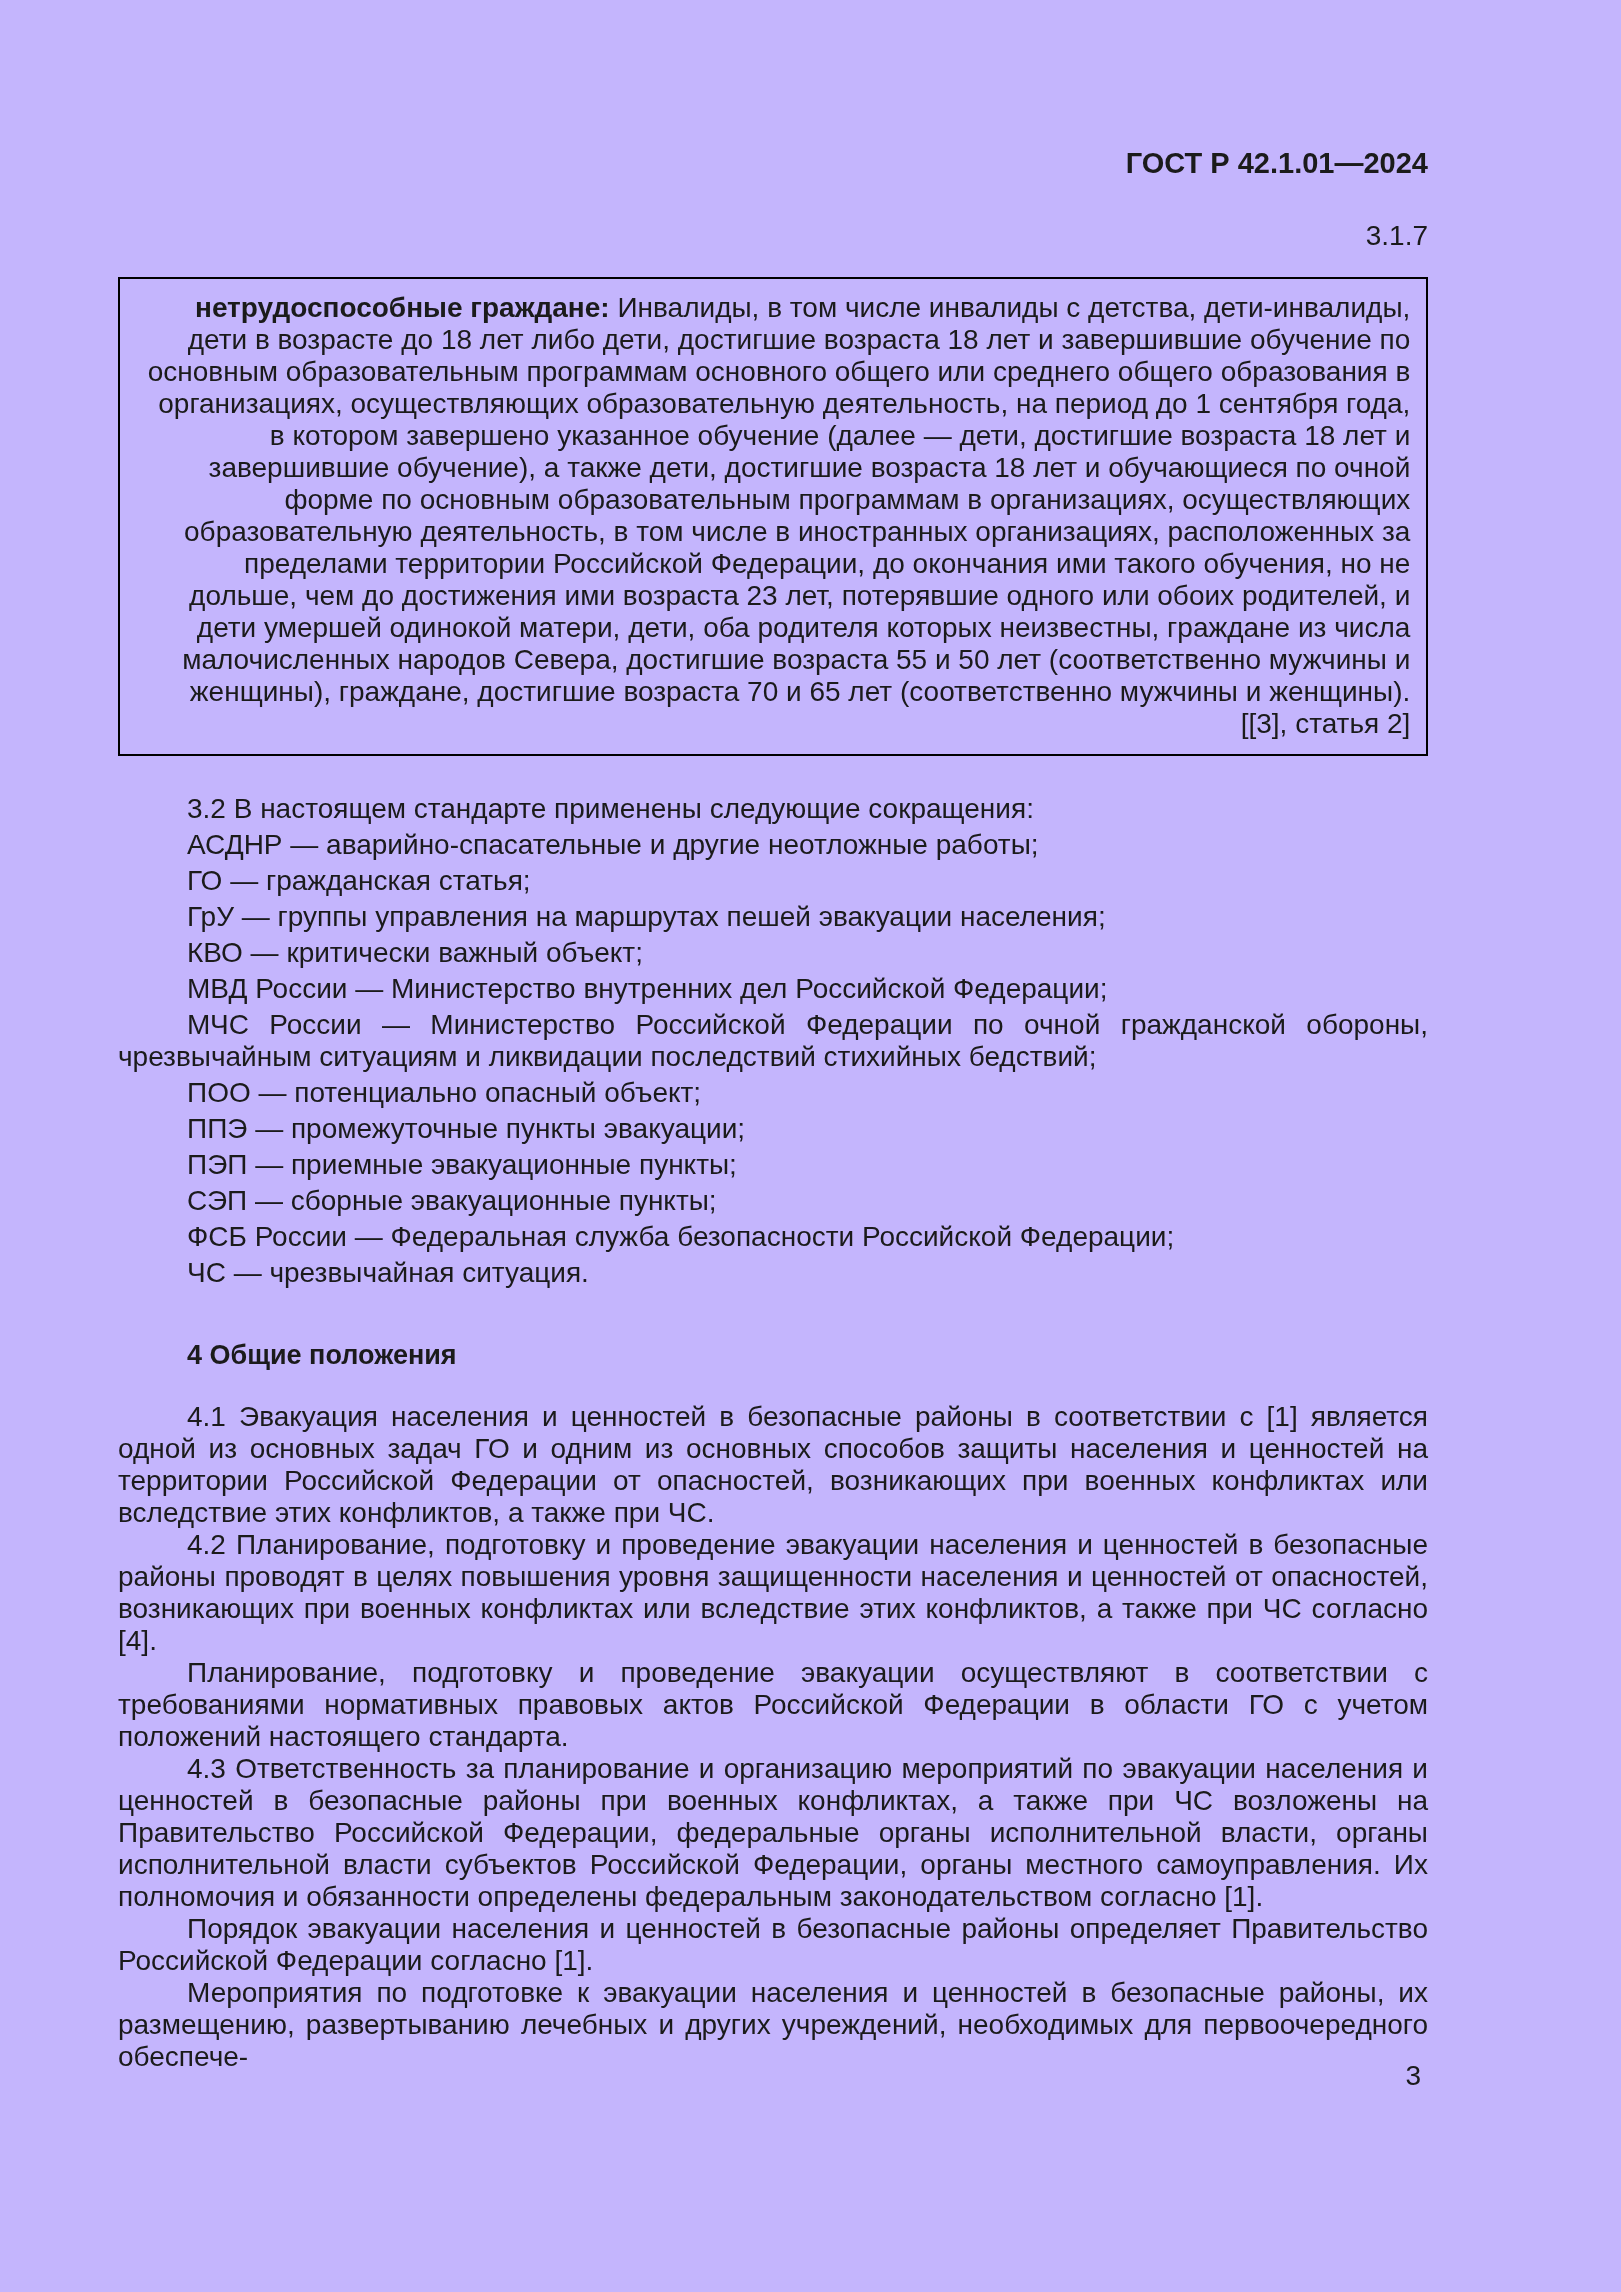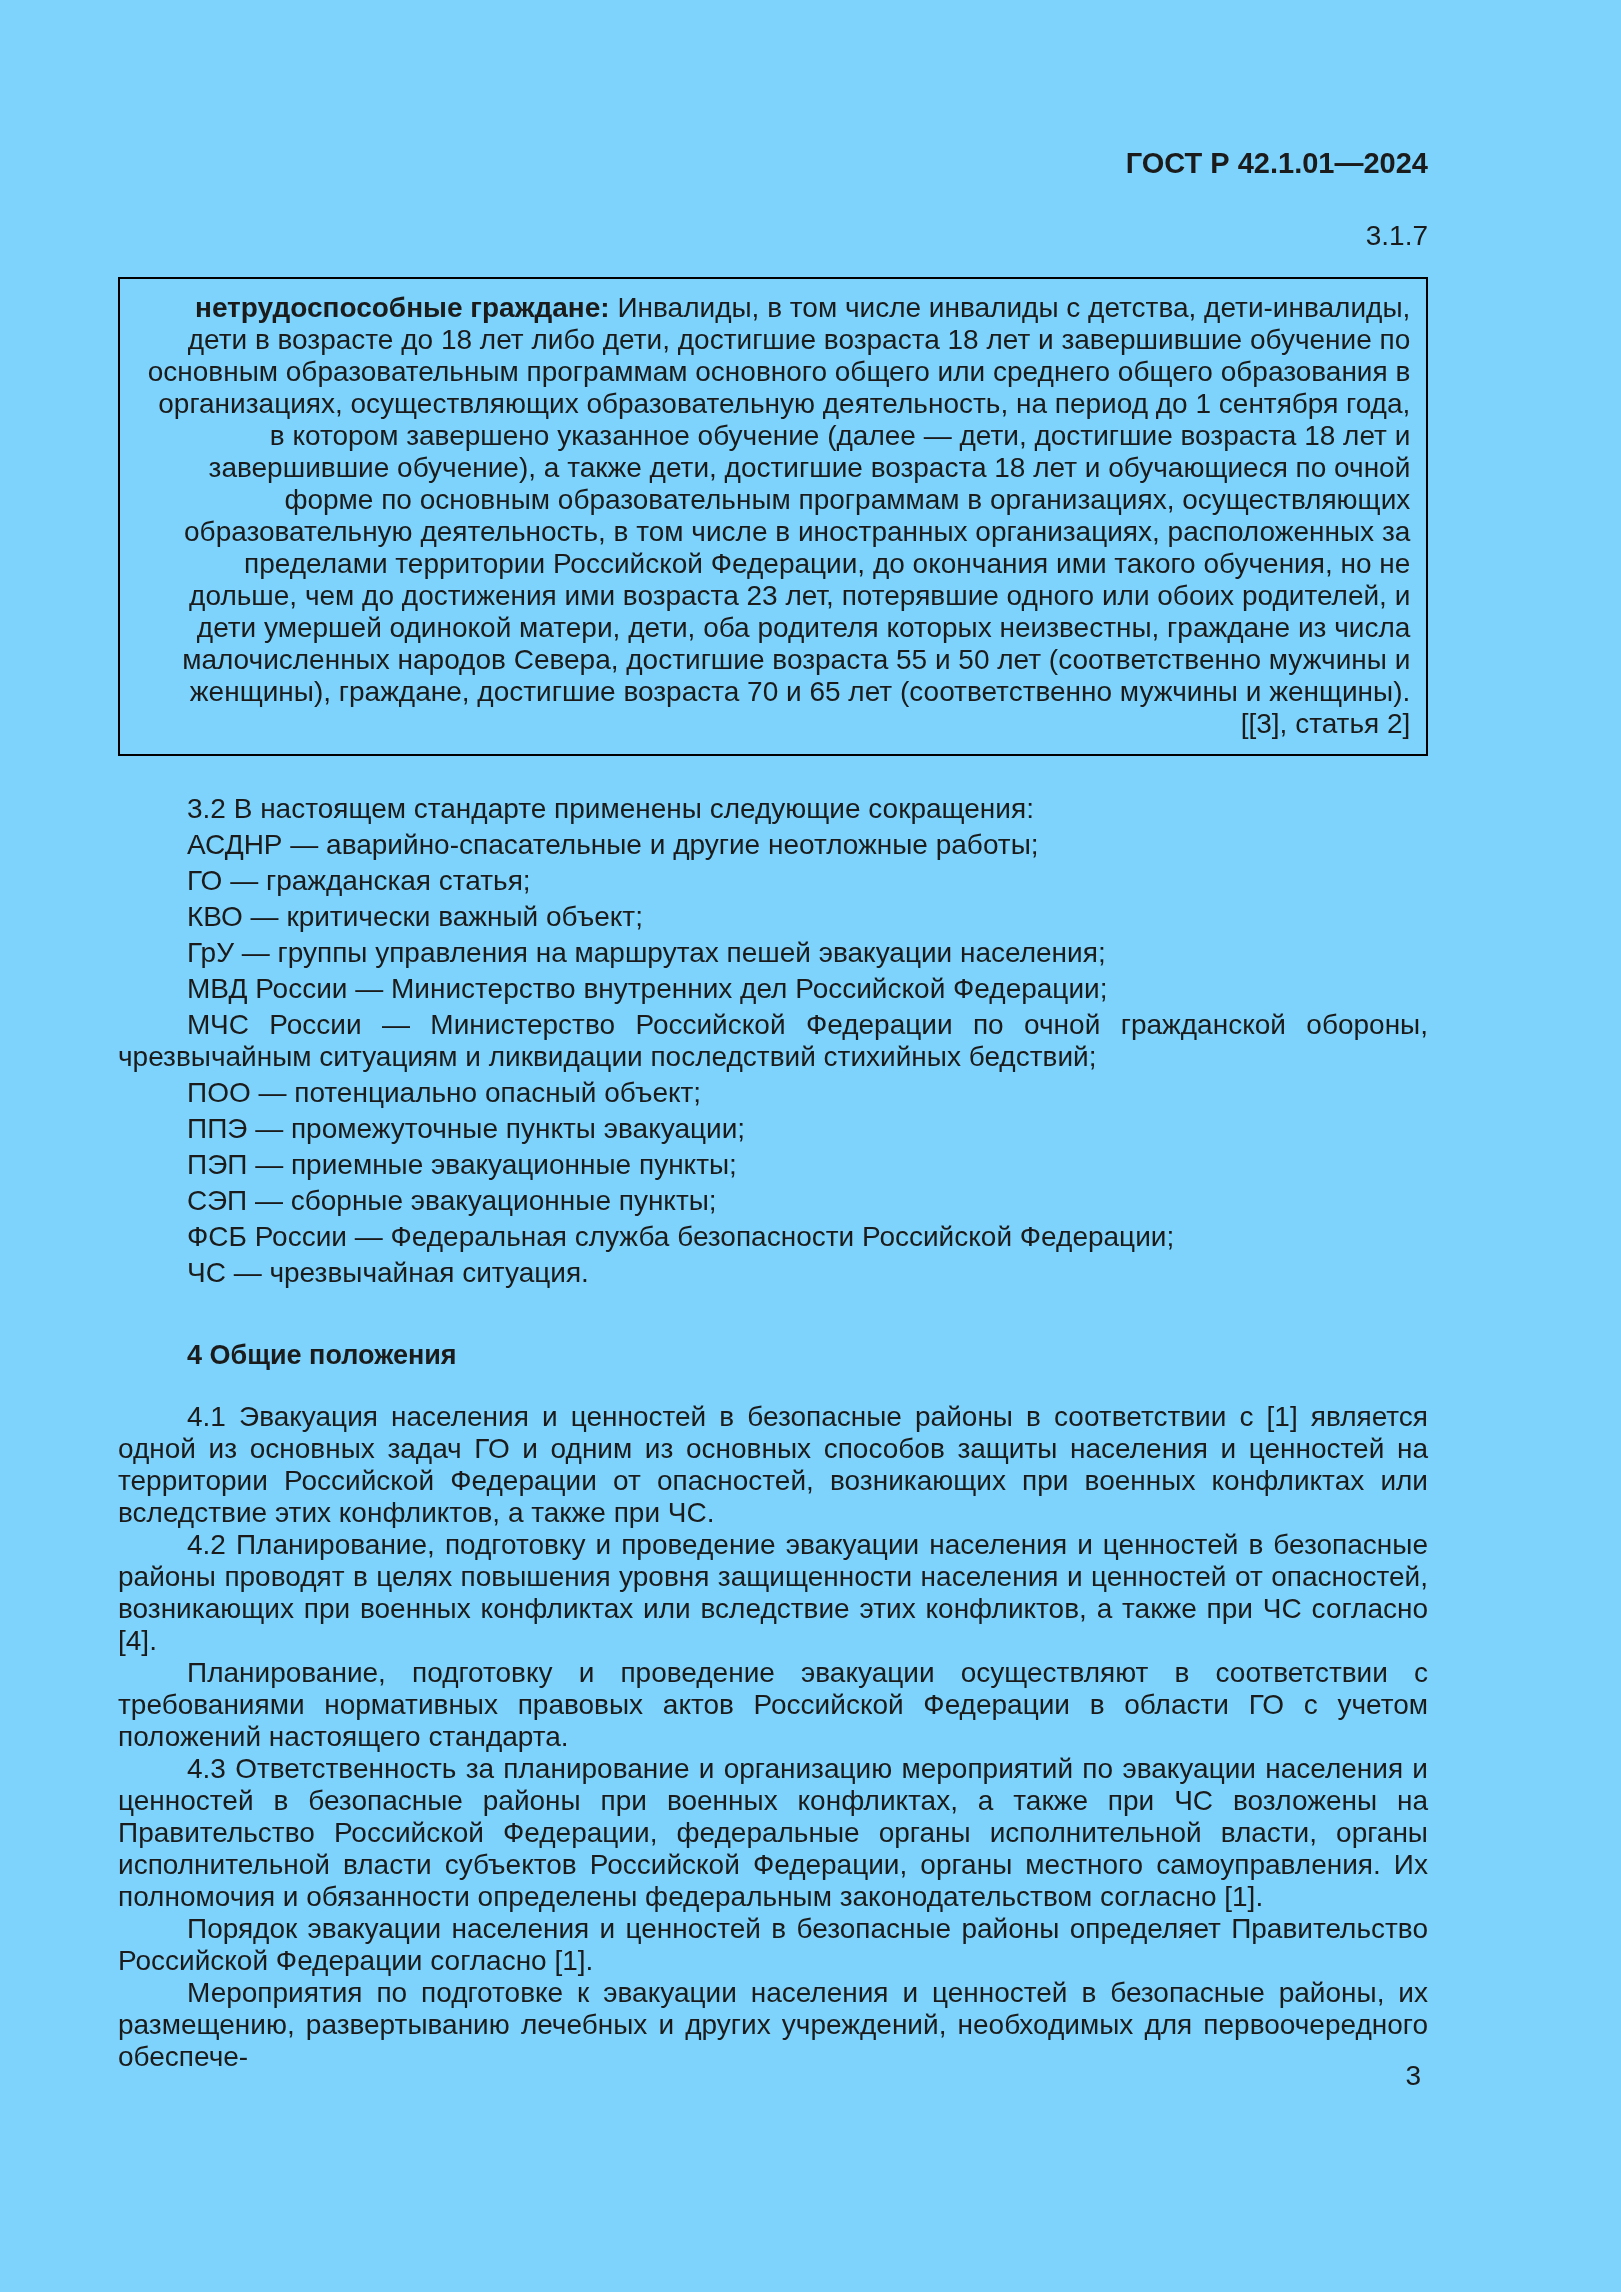--- a/index.html
+++ b/index.html
@@ -5,21 +5,21 @@
   html, body {
     margin: 0;
     padding: 0;
     background: #ffffff;
   }
   .page {
     position: relative;
     width: 1621px;
     height: 2293px;
     box-sizing: border-box;
-    background: #7dd3fc;
+    background: #c4b5fd;
     color: #1b1b1b;
     font-family: "Liberation Sans", "DejaVu Sans", sans-serif;
     font-size: 28px;
     line-height: 32px;
     padding: 147px 193px 0 118px;
     overflow: hidden;
   }
   .doc-header {
     margin: 0;
     text-align: right;
@@ -99,22 +99,22 @@
       <span>Инвалиды, в том числе инвалиды с детства, дети-инвалиды, дети в возрасте до 18 лет либо дети, достигшие возраста 18 лет и завершившие обучение по основным образовательным программам основного общего или среднего общего образования в организациях, осуществляющих образовательную деятельность, на период до 1 сентября года, в котором завершено указанное обучение (далее — дети, достигшие возраста 18 лет и завершившие обучение), а также дети, достигшие возраста 18 лет и обучающиеся по очной форме по основным образовательным программам в организациях, осуществляющих образовательную деятельность, в том числе в иностранных организациях, расположенных за пределами территории Российской Федерации, до окончания ими такого обучения, но не дольше, чем до достижения ими возраста 23 лет, потерявшие одного или обоих родителей, и дети умершей одинокой матери, дети, оба родителя которых неизвестны, граждане из числа малочисленных народов Севера, достигшие возраста 55 и 50 лет (соответственно мужчины и женщины), граждане, достигшие возраста 70 и 65 лет (соответственно мужчины и женщины).</span>
     </p>
     <p class="definition-source">[[3], статья 2]</p>
   </div>
 
   <p class="abbrev-intro">3.2 В настоящем стандарте применены следующие сокращения:</p>
 
   <div class="abbrev-list">
     <p class="abbrev-item">АСДНР — аварийно-спасательные и другие неотложные работы;</p>
     <p class="abbrev-item">ГО — гражданская статья;</p>
+    <p class="abbrev-item">ГрУ — группы управления на маршрутах пешей эвакуации населения;</p>
     <p class="abbrev-item">КВО — критически важный объект;</p>
-    <p class="abbrev-item">ГрУ — группы управления на маршрутах пешей эвакуации населения;</p>
     <p class="abbrev-item">МВД России — Министерство внутренних дел Российской Федерации;</p>
     <p class="abbrev-item">МЧС России — Министерство Российской Федерации по очной гражданской обороны, чрезвычайным ситуациям и ликвидации последствий стихийных бедствий;</p>
     <p class="abbrev-item">ПОО — потенциально опасный объект;</p>
     <p class="abbrev-item">ППЭ — промежуточные пункты эвакуации;</p>
     <p class="abbrev-item">ПЭП — приемные эвакуационные пункты;</p>
     <p class="abbrev-item">СЭП — сборные эвакуационные пункты;</p>
     <p class="abbrev-item">ФСБ России — Федеральная служба безопасности Российской Федерации;</p>
     <p class="abbrev-item">ЧС — чрезвычайная ситуация.</p>
   </div>
 

